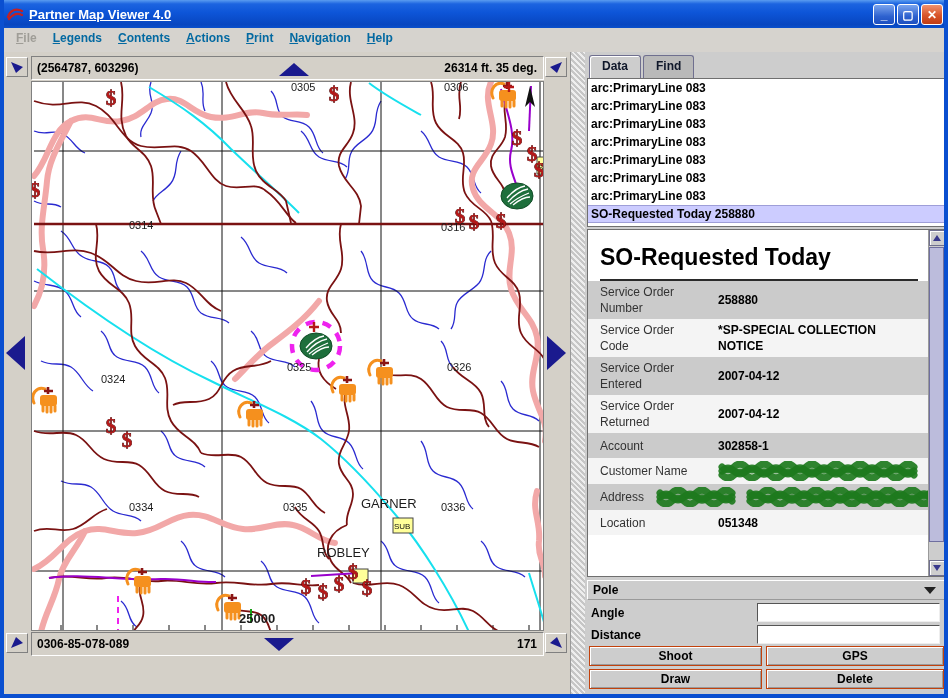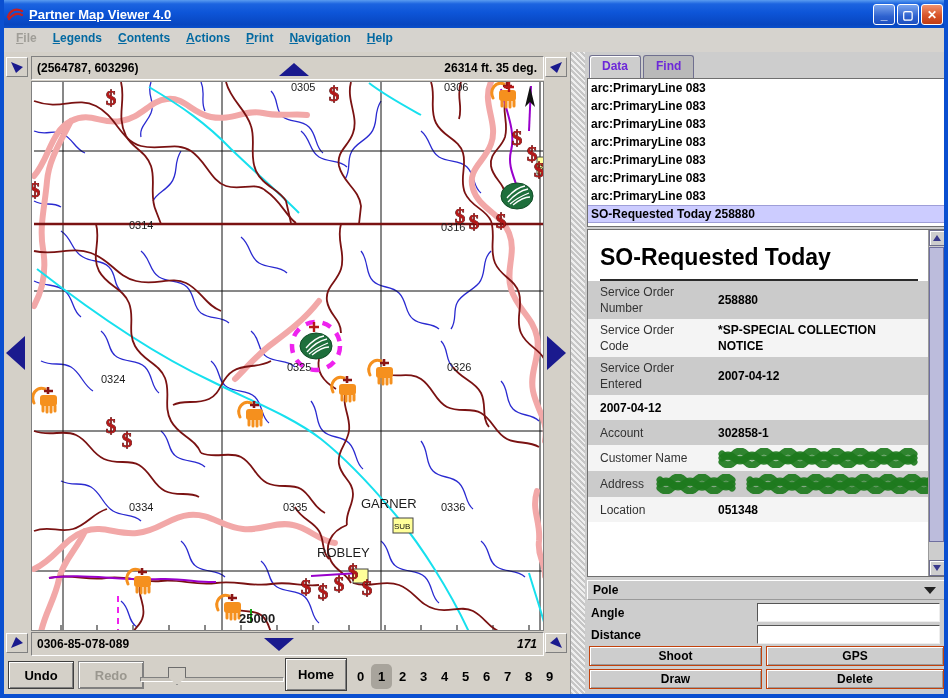--- a/index.html
+++ b/index.html
@@ -64,21 +64,21 @@
   .digit{width:21px;height:25px;line-height:25px;text-align:center;font-weight:bold;font-size:13px;color:#000;}
   .digit.sel{background:#a8a49c;border-radius:5px;}
   
   .divider{position:absolute;left:566px;top:52px;width:15px;height:642px;
     background:repeating-linear-gradient(45deg,#c6c6c6 0 2px,#eeeeee 2px 4px);
     border-left:1px solid #9a9a9a;}
   
   .right-panel{position:absolute;left:581px;top:52px;width:363px;height:642px;background:#cdcdcd;font-size:12px;}
   .tabs{position:absolute;left:4px;top:3px;height:23px;display:flex;gap:2px;}
   .tab{padding:3px 12px 2px;font-weight:bold;font-size:12px;background:#b9b9b9;
-    border:1px solid #6f6f8f;border-bottom:none;border-radius:3px 3px 0 0;color:#6d28d9;}
+    border:1px solid #6f6f8f;border-bottom:none;border-radius:3px 3px 0 0;color:#0f172a;}
   .tab.active{background:#cdcdcd;box-shadow:inset 1px 1px 0 #fff;position:relative;top:0px;}
   .data-list{position:absolute;left:2px;top:26px;width:358px;height:149px;background:#fff;
     border:1px solid #6f6f6f;overflow:hidden;}
   .list-row{height:18px;line-height:18px;padding-left:3px;font-weight:bold;font-size:12px;color:#000;white-space:nowrap;}
   .list-row.selected{background:#ccccff;box-shadow:inset 0 1px 0 #9e9ed8,inset 0 -1px 0 #9e9ed8;}
   .detail{position:absolute;left:2px;top:177px;width:358px;height:348px;background:#fff;
     border:1px solid #6f6f6f;overflow:hidden;}
   .detail-inner{position:absolute;left:0;top:0;right:16px;bottom:0;}
   .detail-title{font-weight:bold;font-size:23px;color:#000;padding:14px 10px 8px 12px;}
   .detail-hr{border-top:2px solid #2a2a2a;margin:0 10px 0 12px;}
@@ -346,49 +346,28 @@
     <div class="corner-btn" style="left:2px;top:581px;">
       <svg width="16" height="14" viewBox="0 0 16 14">
           <polygon points="2,12 14,7 7,1" fill="#1a1a8e"></polygon>
         </svg>
     </div>
     <div class="strip" style="left:27px;top:580px;width:513px;height:24px;">
       <span style="padding-left:5px;">0306-85-078-089</span>
       <div class="edge-arrow" style="left:232px;top:5px;position:absolute;">
           <div class="tri tri-down"></div>
         </div>
-      <span style="margin-left:auto;padding-right:6px;font-style:italic;">171</span>
+      <span style="margin-left:auto;padding-right:6px;">171</span>
     </div>
     <div class="corner-btn" style="left:541px;top:581px;">
       <svg width="16" height="14" viewBox="0 0 16 14">
           <polygon points="14,12 2,7 9,1" fill="#1a1a8e"></polygon>
         </svg>
     </div>
 
-    <div class="toolbar">
-      <div class="tb-btn" style="left:4px;top:3px;width:66px;">Undo</div>
-      <div class="tb-btn disabled" style="left:74px;top:3px;width:66px;">Redo</div>
-      <div class="slider">
-        <div class="slider-track"></div>
-        <div class="slider-thumb"></div>
-      </div>
-      <div class="tb-btn" style="left:281px;top:0px;width:62px;height:33px;">Home</div>
-      <div class="digits" id="zoom-digits">
-          <span class="digit">0</span>
-          <span class="digit sel">1</span>
-          <span class="digit">2</span>
-          <span class="digit">3</span>
-          <span class="digit">4</span>
-          <span class="digit">5</span>
-          <span class="digit">6</span>
-          <span class="digit">7</span>
-          <span class="digit">8</span>
-          <span class="digit">9</span>
-        </div>
-    </div>
   </div>
 
   <div class="divider"></div>
 
   <div class="right-panel">
     <div class="tabs" id="tabs">
         <div class="tab active">Data</div>
         <div class="tab">Find</div>
       </div>
 
@@ -414,20 +393,21 @@
             </div>
             <div class="detail-row odd">
               <div class="d-label">Service Order Code</div>
               <div class="d-value">*SP-SPECIAL COLLECTION NOTICE</div>
             </div>
             <div class="detail-row even">
               <div class="d-label">Service Order Entered</div>
               <div class="d-value">2007-04-12</div>
             </div>
             <div class="detail-row odd">
+              <div class="d-label">Service Order Returned</div>
               <div class="d-value">2007-04-12</div>
             </div>
             <div class="detail-row even">
               <div class="d-label">Account</div>
               <div class="d-value">302858-1</div>
             </div>
             <div class="detail-row odd">
               <div class="d-label">Customer Name</div>
               <div class="d-value">
                 <span class="redact">

